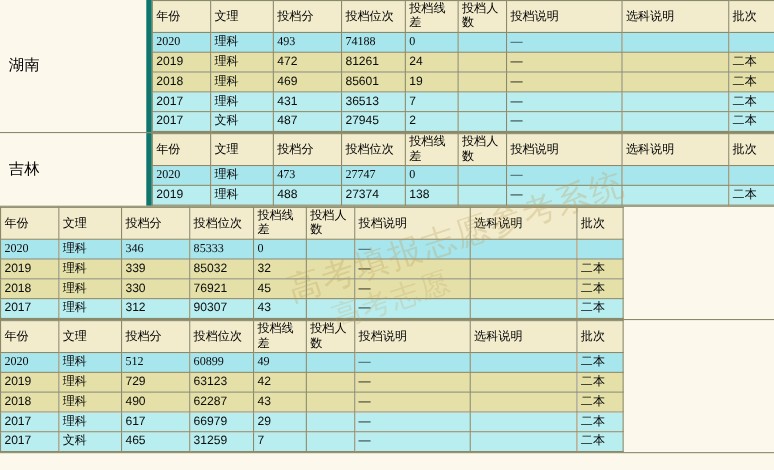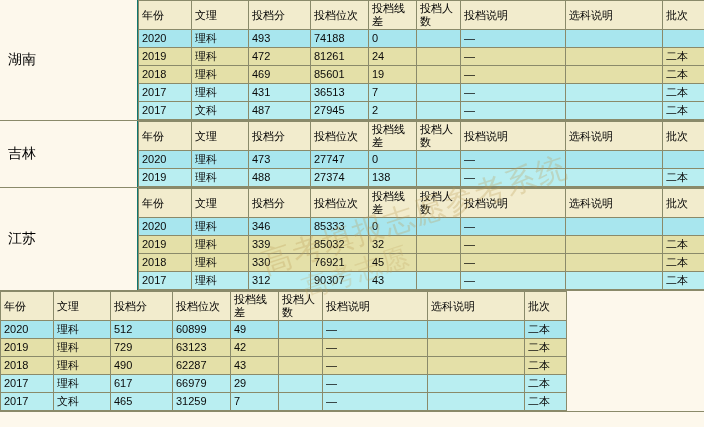--- a/index.html
+++ b/index.html
@@ -23,21 +23,21 @@
     width:138px;
     min-width:138px;
     box-sizing:border-box;
     display:flex;
     align-items:center;
     justify-content:flex-start;
     padding-left:8px;
     font-size:14px;
     color:#000;
     background:transparent;
-    border-right:1px solid #0f766e;
+    border-right:5px solid #0f766e;
   }
   table.grid{
     border-collapse:collapse;
     table-layout:fixed;
     width:566px;
   }
   table.grid td{
     border:1px solid #8a8a6a;
     padding:1px 3px;
     font-size:11px;
@@ -46,21 +46,21 @@
     vertical-align:middle;
     overflow:hidden;
     white-space:normal;
     word-break:break-all;
   }
   tr.hdr td{
     background:#f2eccd;
     color:#000;
     height:24px;
   }
-  tr.r-blue td{background:#a8e6ee;}
+  tr.r-blue td{background:#a8e6ee;font-family:Liberation Serif, serif;}
   tr.r-khaki td{background:#e4e0a8;}
   tr.r-cyan td{background:#b9eef1;}
 
   
   col.c-year{width:53px;}
   col.c-wenli{width:57px;}
   col.c-score{width:62px;}
   col.c-rank{width:58px;}
   col.c-diff{width:48px;}
   col.c-people{width:44px;}
@@ -219,21 +219,20 @@
               <td>138</td>
               <td></td>
               <td>—</td>
               <td></td>
               <td>二本</td>
             </tr>
           </tbody>
         </table>
       </div>
       <div class="prov-block">
-        <div class="prov-name">江苏</div>
         <table class="grid">
           <colgroup>
             <col class="c-year">
             <col class="c-wenli">
             <col class="c-score">
             <col class="c-rank">
             <col class="c-diff">
             <col class="c-people">
             <col class="c-tdsm">
             <col class="c-xksm">

